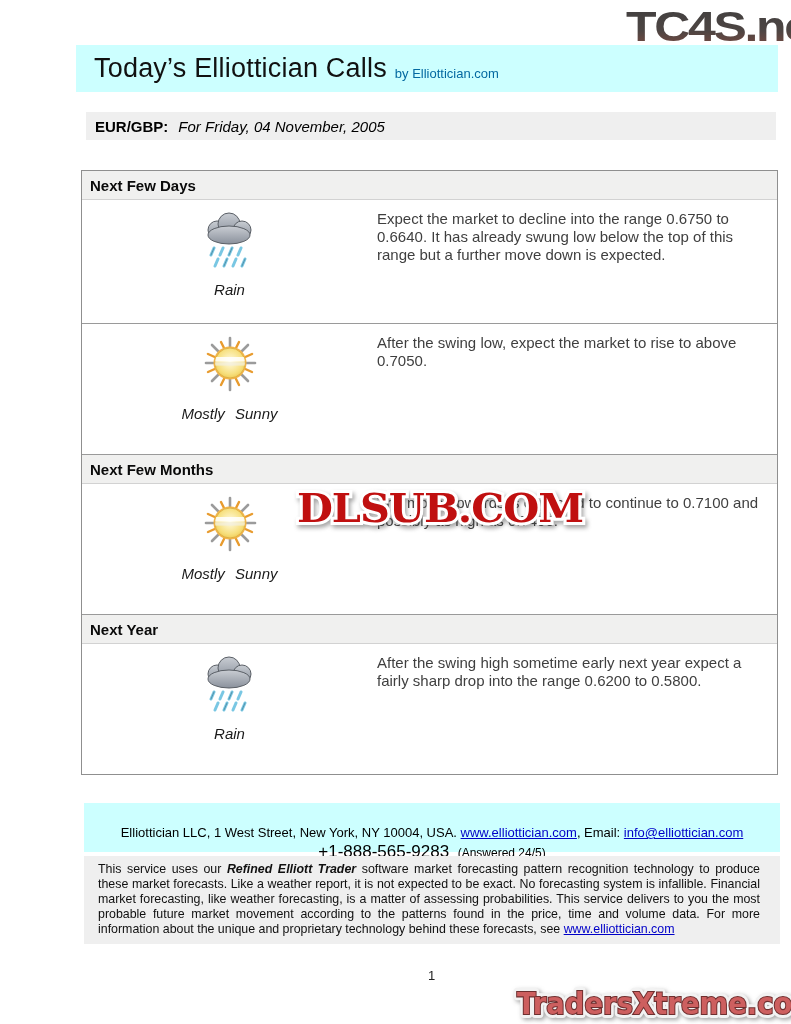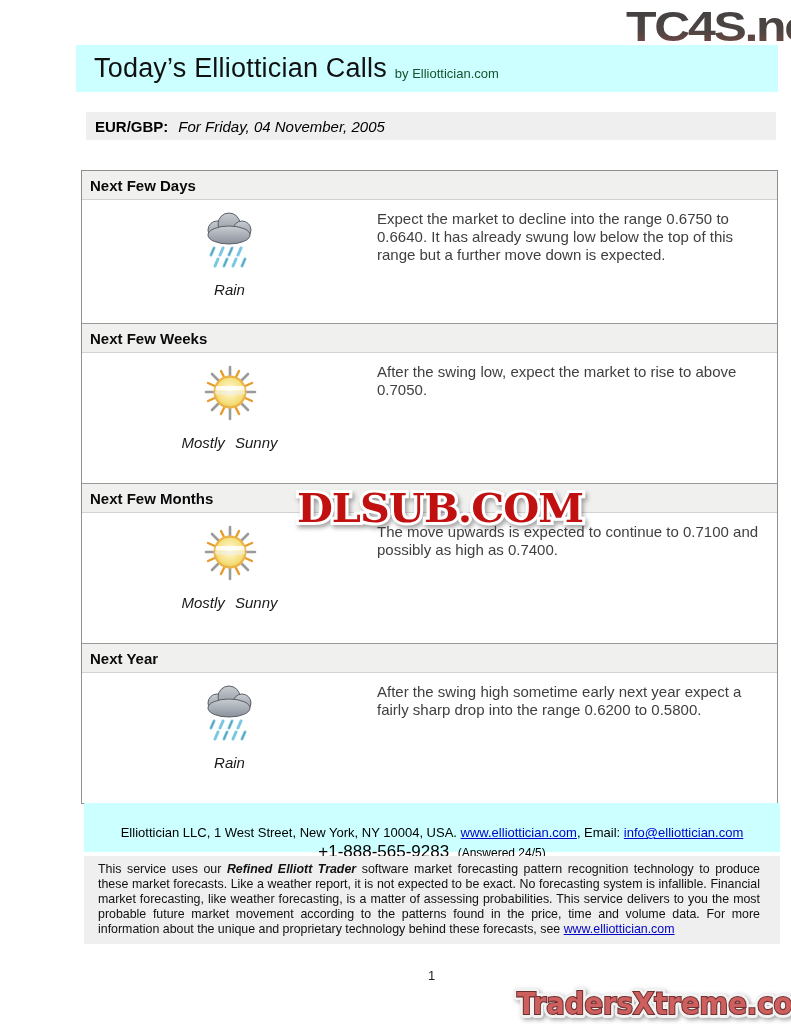--- a/index.html
+++ b/index.html
@@ -8,21 +8,21 @@
     font-family:"Liberation Sans", sans-serif;color:#222;margin-left:36px;
   }
   
   .tc4s{position:absolute;left:586px;top:1px;width:205px;height:46px;}
   
   .title-bar{
     position:absolute;left:40px;top:45px;width:702px;height:47px;
     background:#ccffff;display:flex;align-items:baseline;padding-left:18px;box-sizing:border-box;
   }
   .title-bar .main-title{font-size:27px;color:#111;letter-spacing:.2px;align-self:center;}
-  .title-bar .sub-title{font-size:13px;color:#14532d;margin-left:8px;align-self:center;padding-top:10px;text-align:center;}
+  .title-bar .sub-title{font-size:13px;color:#0369a1;margin-left:8px;align-self:center;padding-top:10px;text-align:center;}
   
   .eur-bar{
     position:absolute;left:50px;top:112px;width:690px;height:28px;background:#efefef;
     display:flex;align-items:center;padding-left:9px;box-sizing:border-box;font-size:15px;
   }
   .eur-bar .symbol{font-weight:bold;color:#000;}
   .eur-bar .datetext{font-style:italic;margin-left:10px;color:#000;}
   
   .main-box{
     position:absolute;left:45px;top:170px;width:695px;border:1px solid #8f8f8f;background:#fff;
@@ -129,21 +129,20 @@
               </g>
             </svg>
           </span>
           <span class="condition">Rain</span>
         </div>
         <div class="text-col">Expect the market to decline into the range 0.6750 to 0.6640. It has already swung low below the top of this range but a further move down is expected.</div>
       </div>
     </div>
 
     <div class="section">
-      <div class="section-header">Next Few Weeks</div>
       <div class="section-body body-h130">
         <div class="icon-col">
           <span class="icon-wrap">
             <svg width="64" height="62" viewBox="0 0 64 62">
               <defs>
                 <radialGradient id="sun1" cx="0.5" cy="0.45" r="0.6">
                   <stop offset="0" stop-color="#fffbe2"></stop>
                     <stop offset="0.7" stop-color="#f7e07e"></stop>
                     <stop offset="1" stop-color="#eec94f"></stop>
                 </radialGradient>

